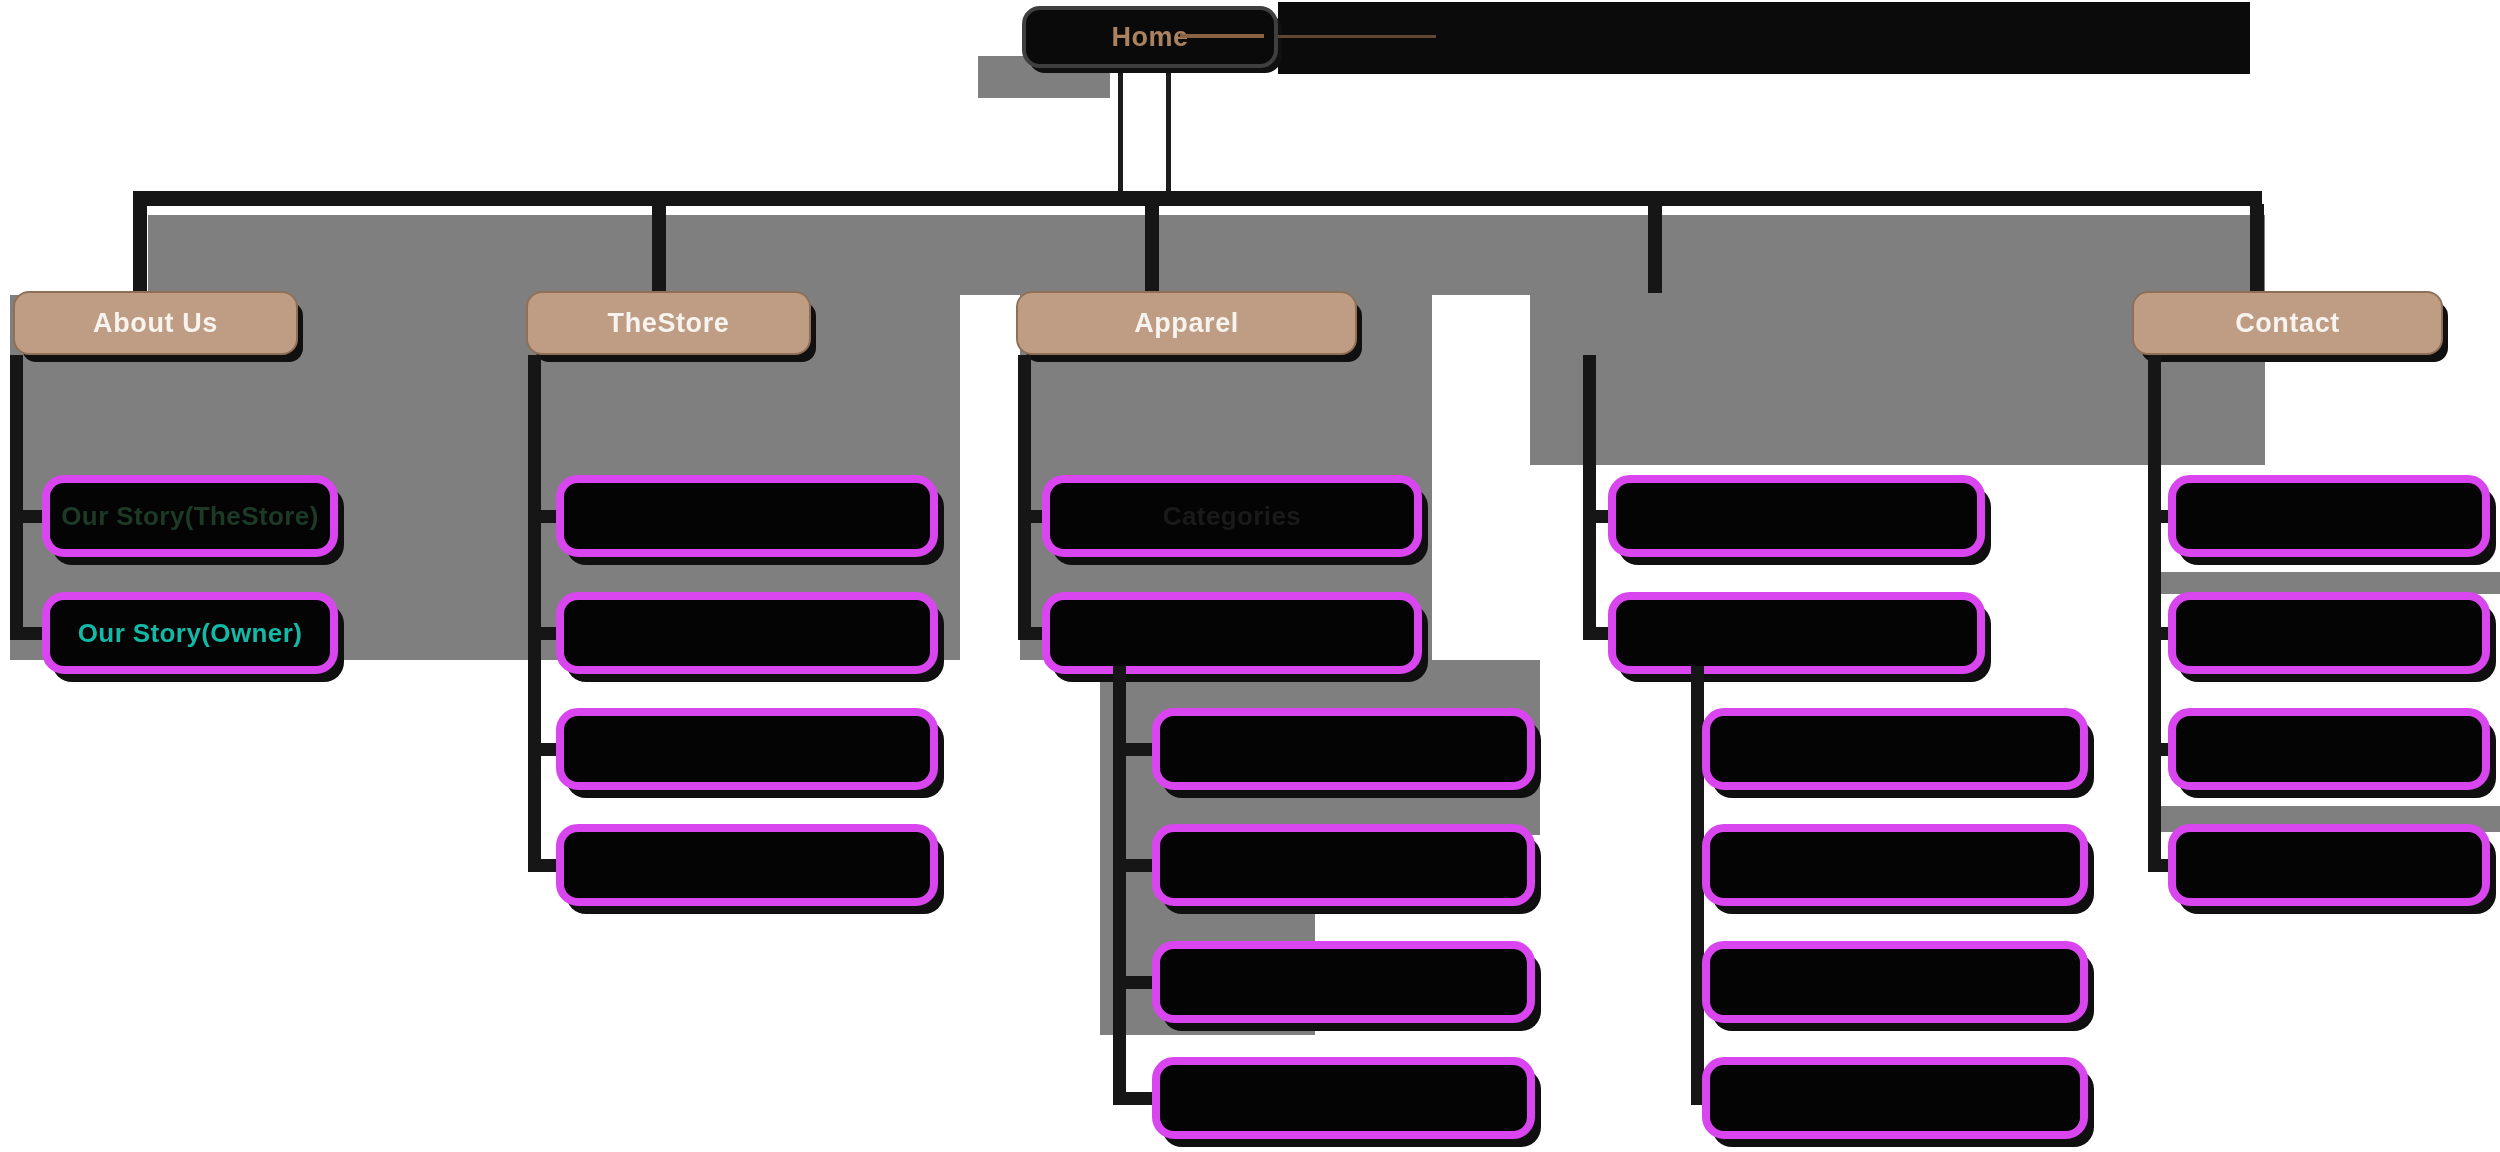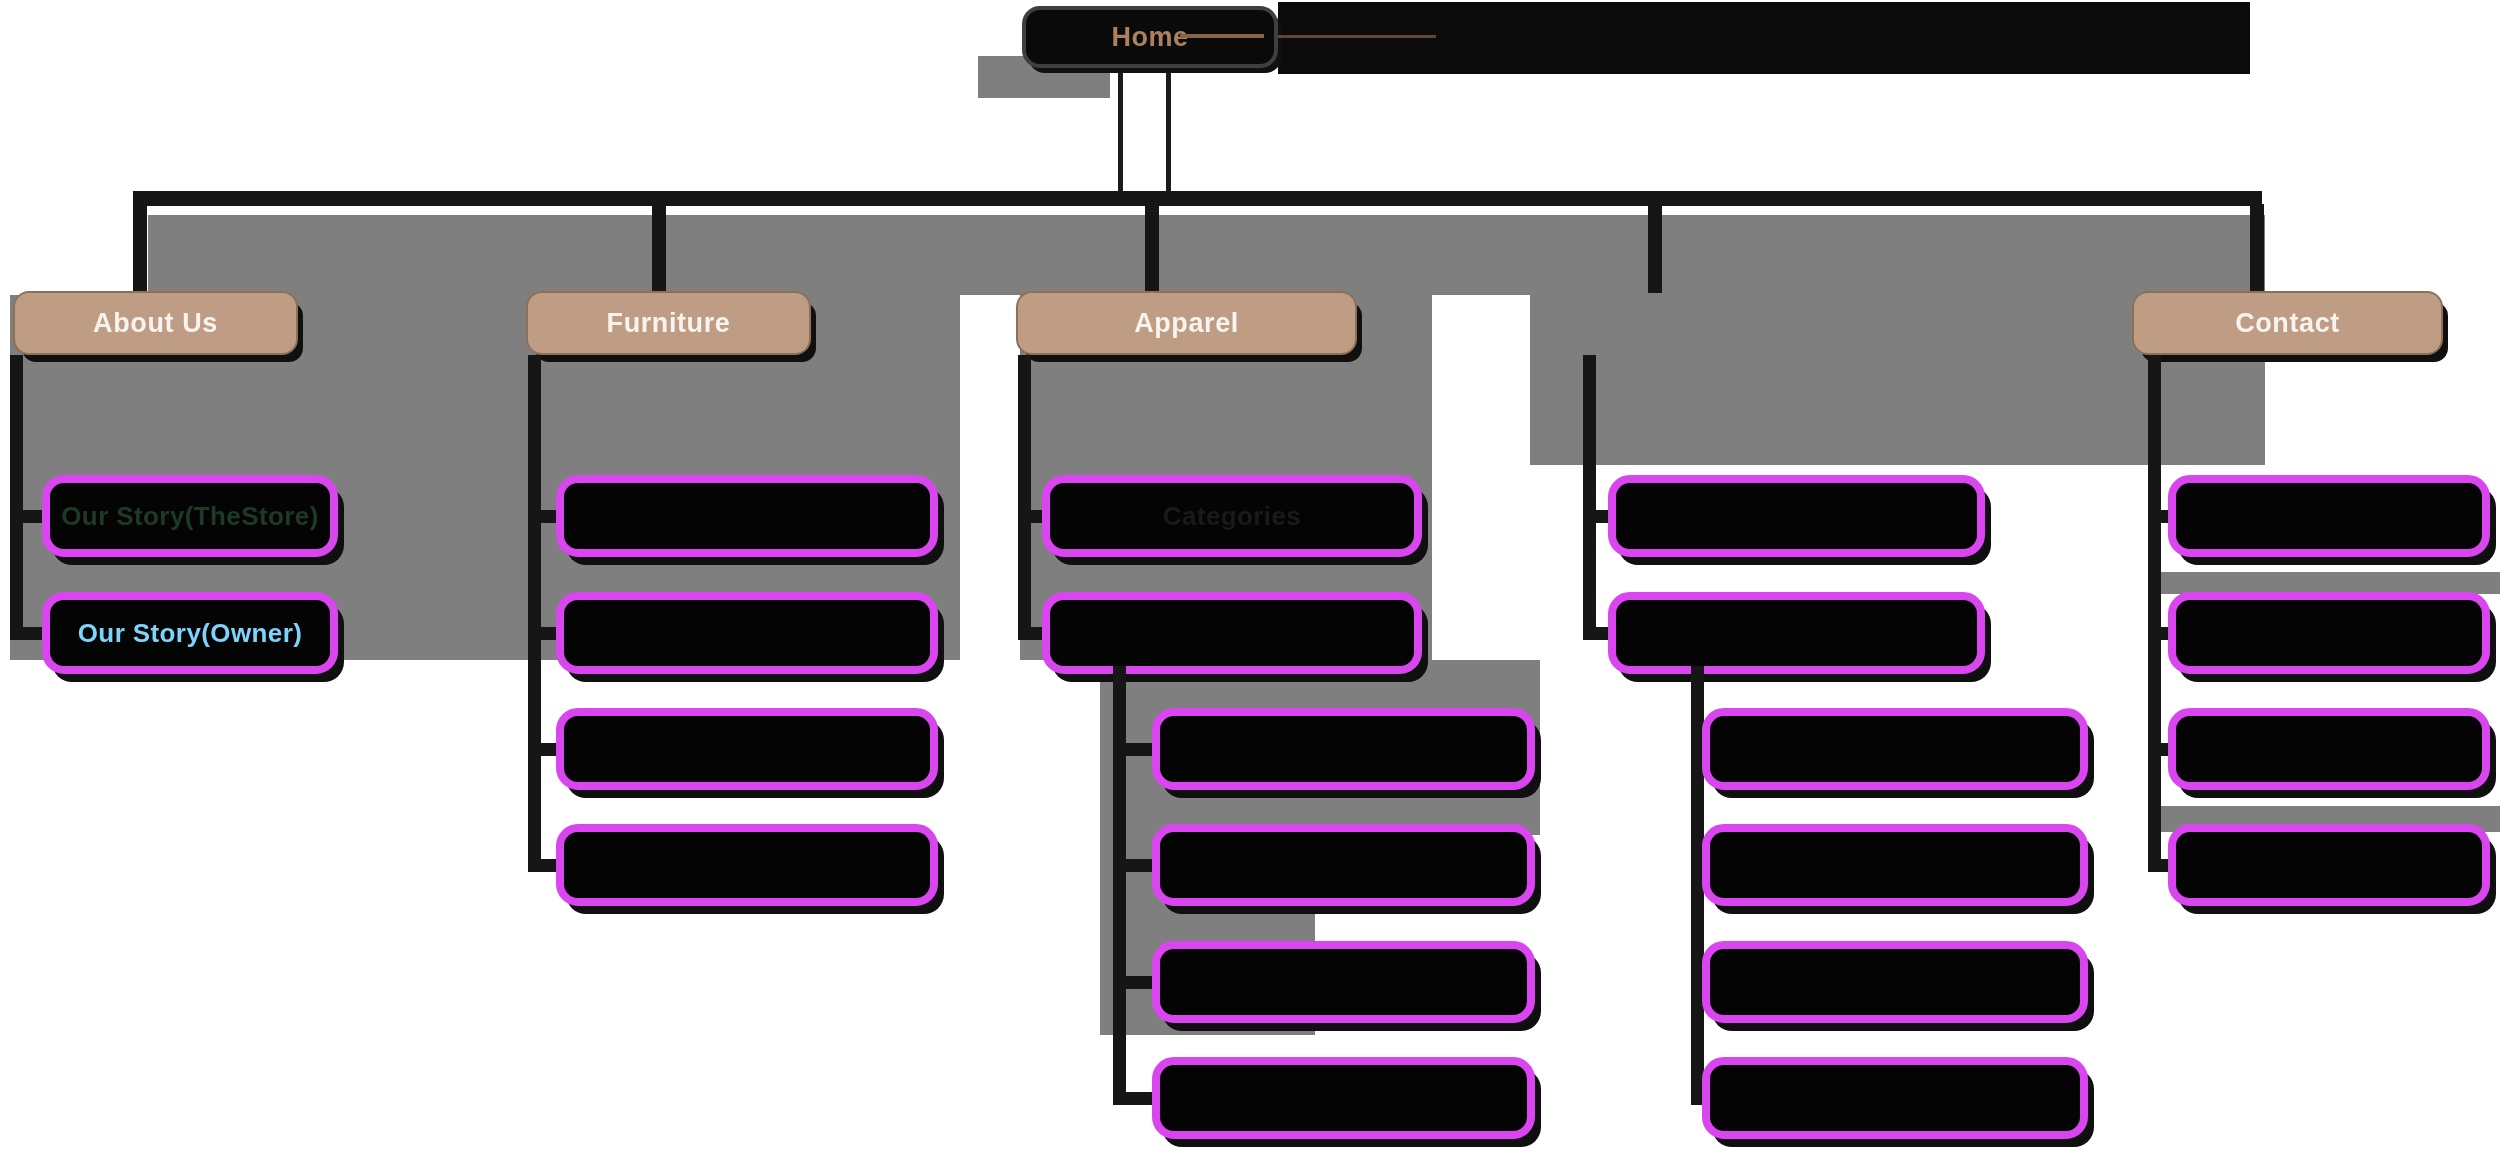--- a/index.html
+++ b/index.html
@@ -65,25 +65,25 @@
     <div class="abs tanline2" style="left: 1278px; top: 35px; width: 158px; height: 3px;"></div>
     <div class="abs node header-node" style="left: 13px; top: 291px; width: 285px; height: 64px;">
       <span>About Us</span>
     </div>
     <div class="abs conn" style="left: 10px; top: 355px; width: 13px; height: 285px;"></div>
     <div class="abs conn" style="left: 10px; top: 510px; width: 32px; height: 13px;"></div>
     <div class="abs node child-node" style="left: 42px; top: 475px; width: 296px; height: 82px; color: rgb(29, 58, 38);">
       <span>Our Story(TheStore)</span>
     </div>
     <div class="abs conn" style="left: 10px; top: 627px; width: 32px; height: 13px;"></div>
-    <div class="abs node child-node" style="left: 42px; top: 592px; width: 296px; height: 82px; color: #7dd3fc;">
+    <div class="abs node child-node" style="left: 42px; top: 592px; width: 296px; height: 82px; color: #14b8a6;">
       <span>Our Story(Owner)</span>
     </div>
     <div class="abs node header-node" style="left: 526px; top: 291px; width: 285px; height: 64px;">
-      <span>Furniture</span>
+      <span>TheStore</span>
     </div>
     <div class="abs conn" style="left: 528px; top: 355px; width: 13px; height: 517px;"></div>
     <div class="abs conn" style="left: 528px; top: 510px; width: 28px; height: 13px;"></div>
     <div class="abs node child-node" style="left: 556px; top: 475px; width: 382px; height: 82px; color: rgb(20, 20, 20);">
       <span></span>
     </div>
     <div class="abs conn" style="left: 528px; top: 627px; width: 28px; height: 13px;"></div>
     <div class="abs node child-node" style="left: 556px; top: 592px; width: 382px; height: 82px; color: rgb(20, 20, 20);">
       <span></span>
     </div>

